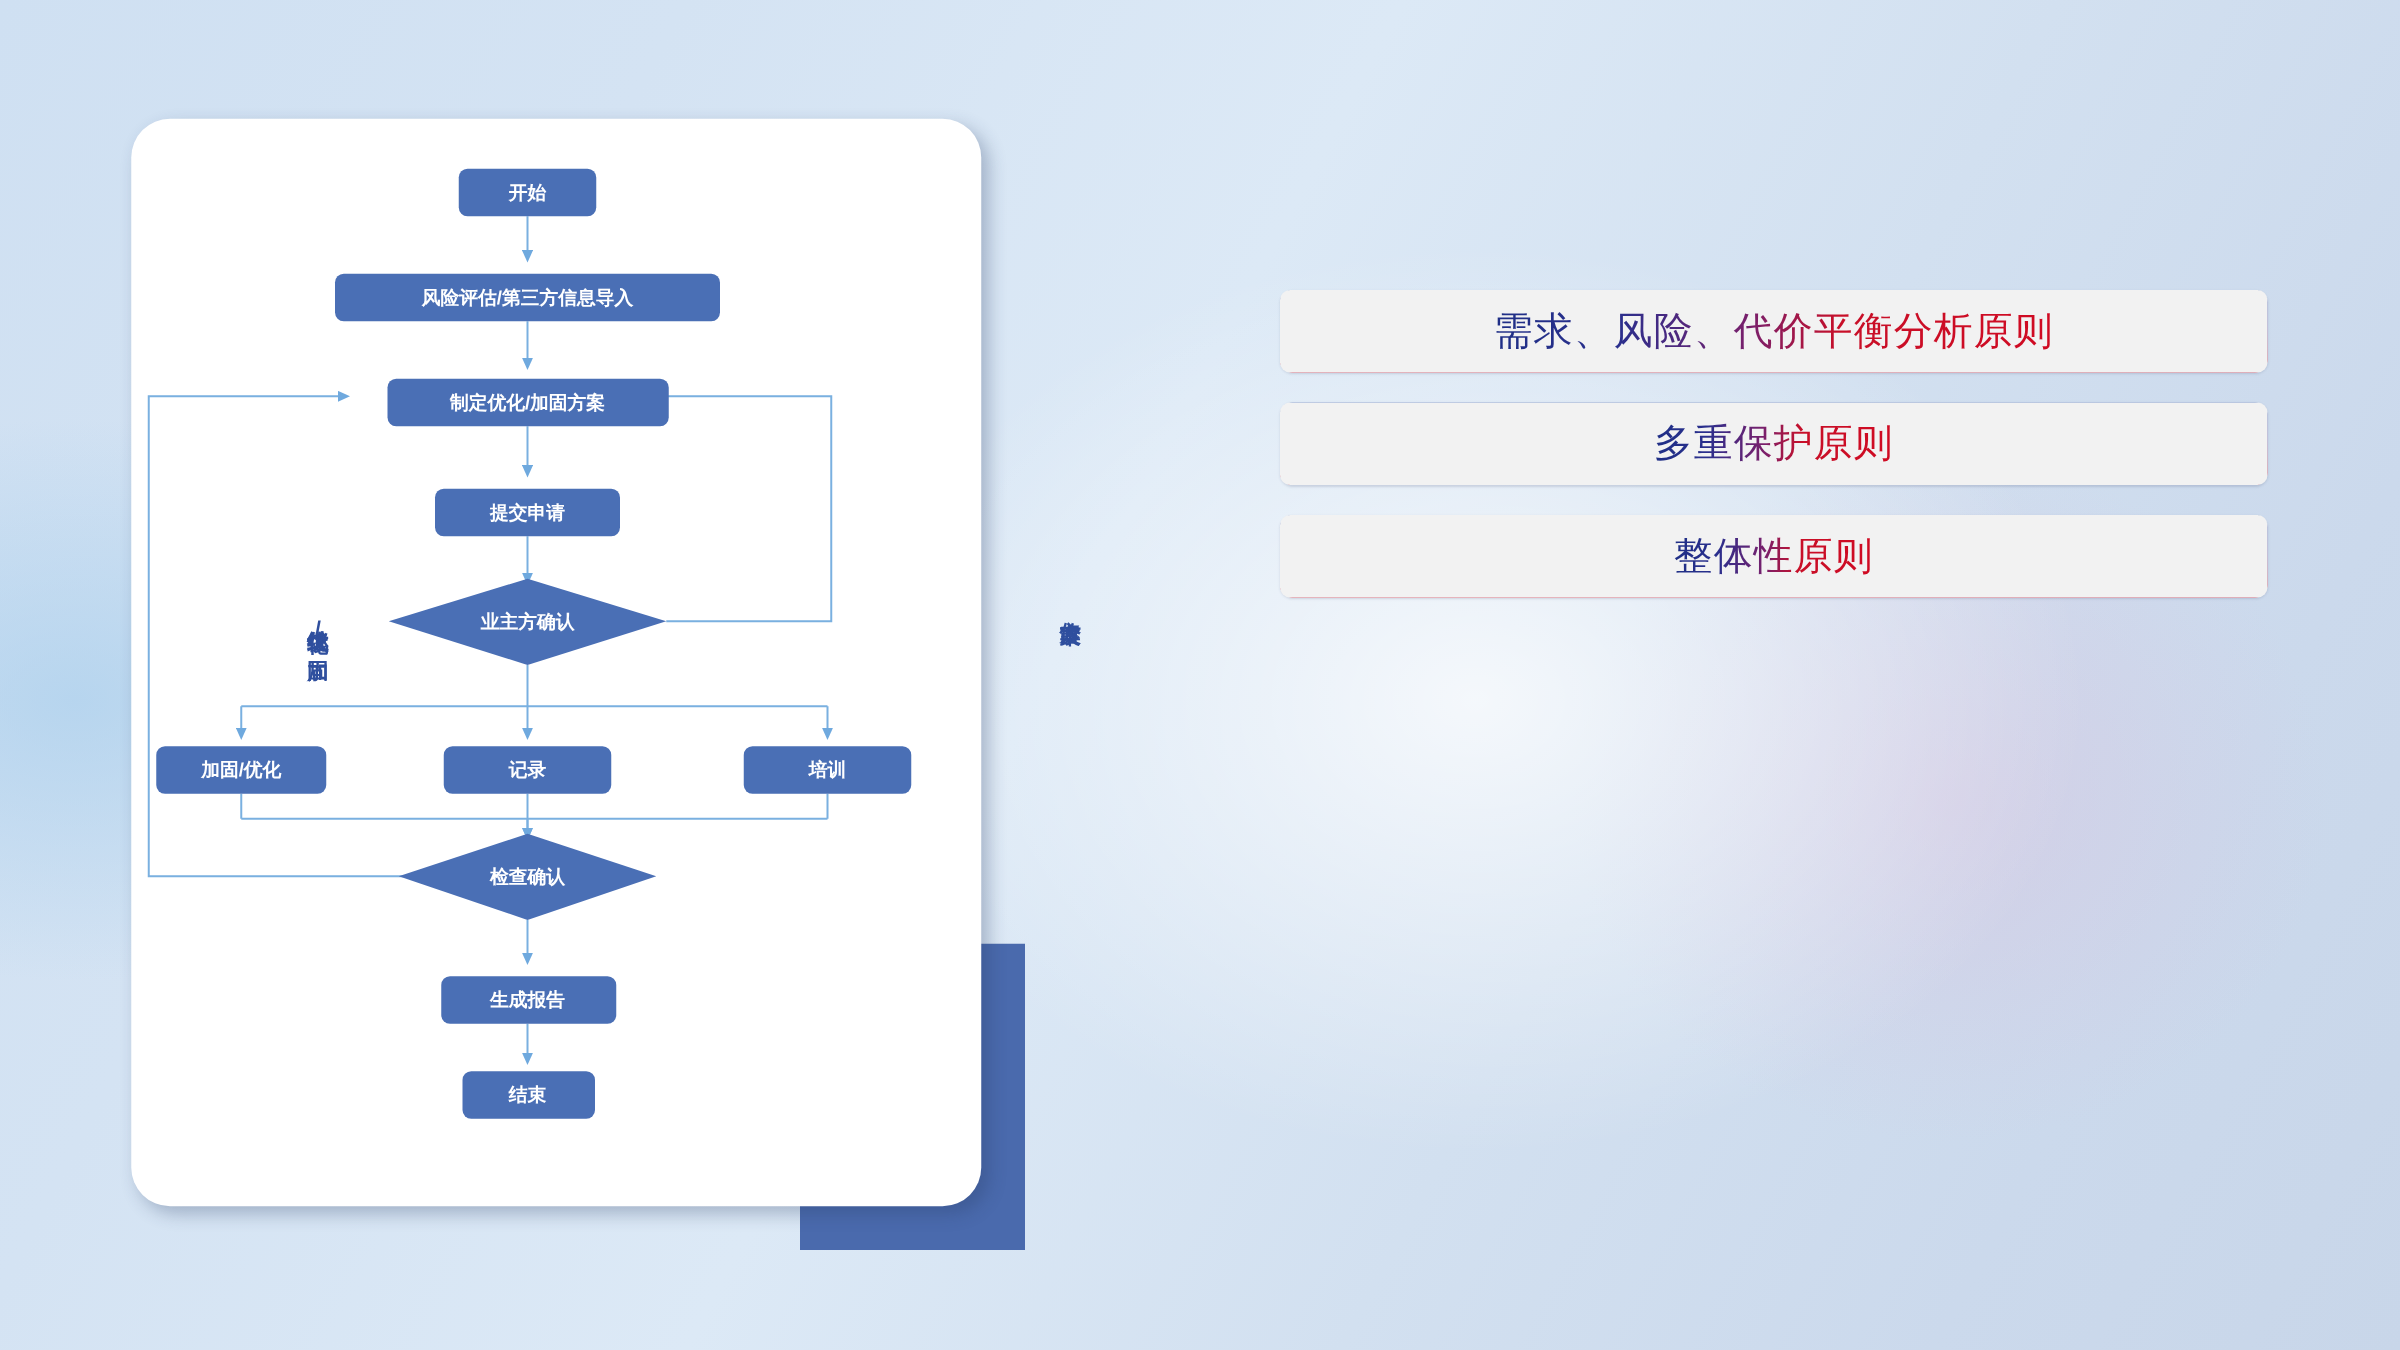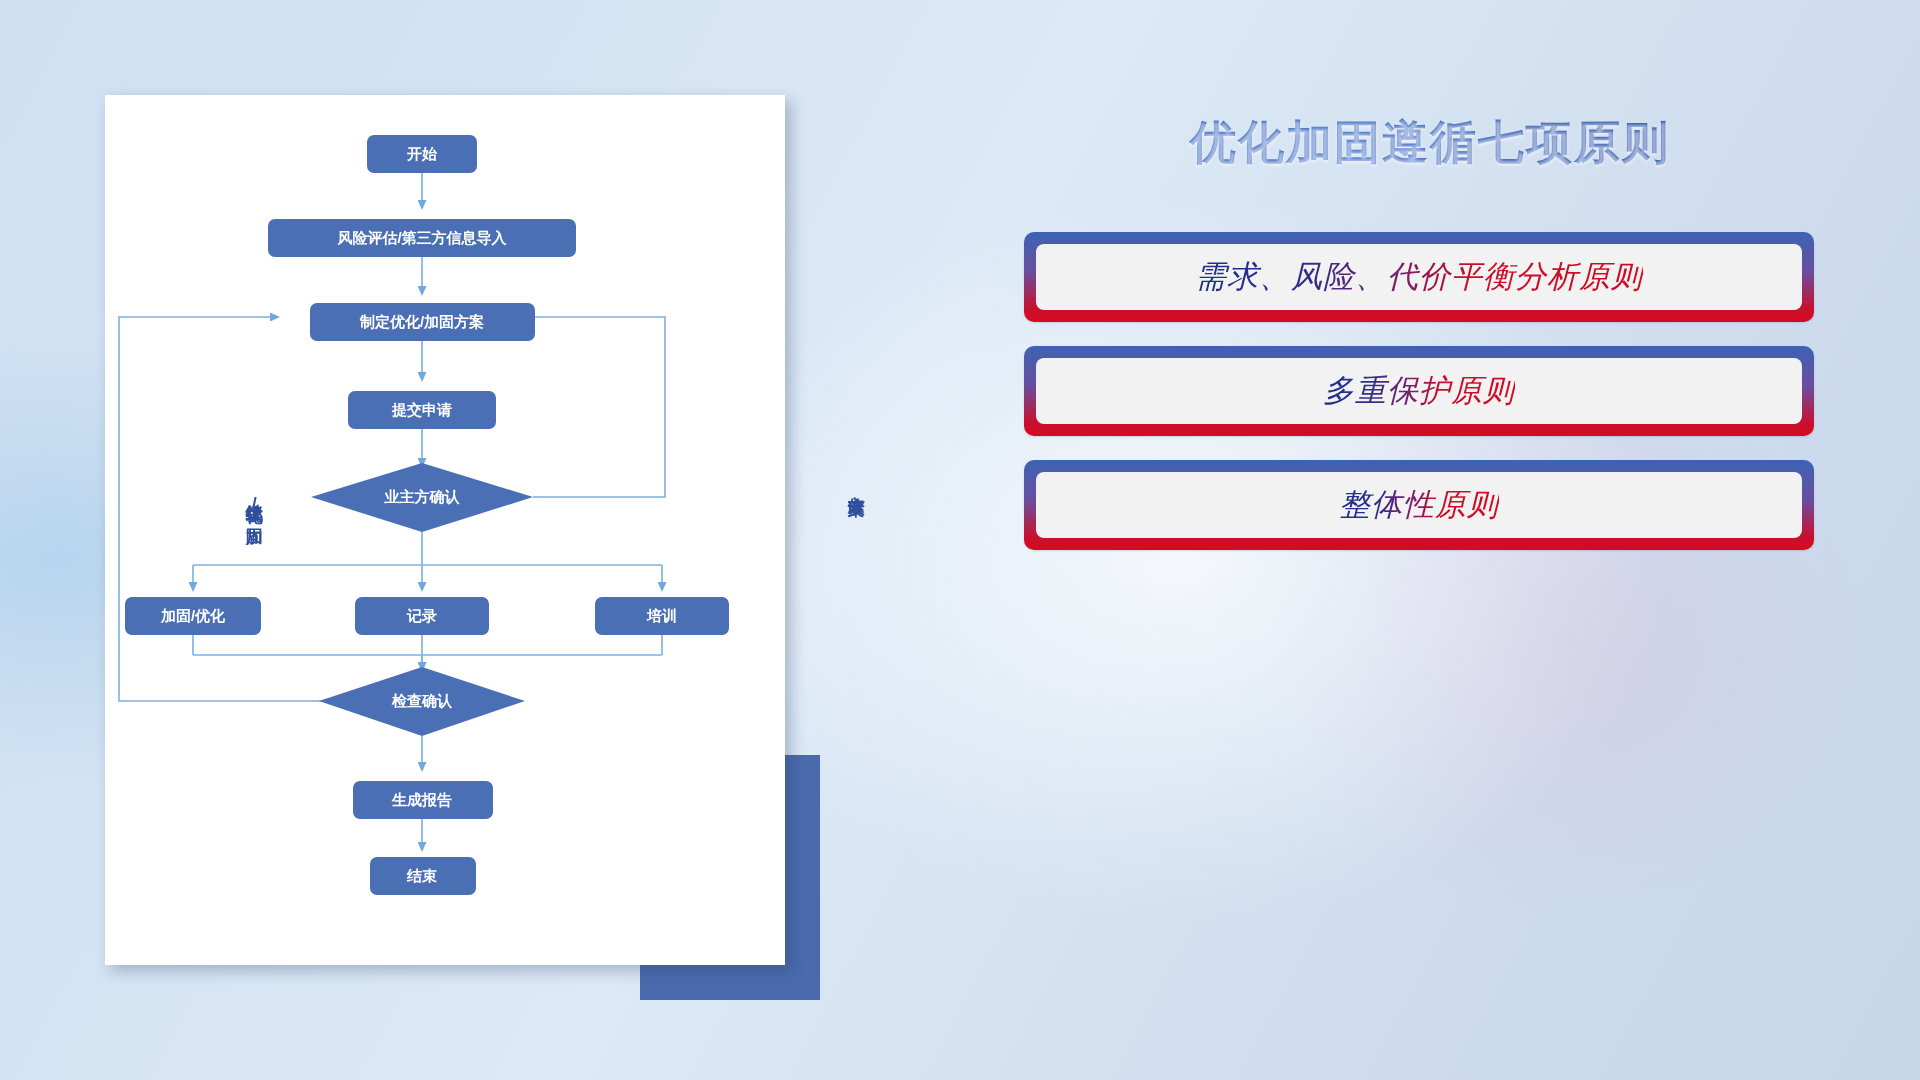--- a/index.html
+++ b/index.html
@@ -24,20 +24,21 @@
     left: 640px; top: 755px;
     width: 180px; height: 245px;
     background: #4a6aad;
   }
   #flow-card {
     position: absolute;
     left: 105px; top: 95px;
     width: 680px; height: 870px;
     background: #ffffff;
     box-shadow: 6px 6px 14px rgba(40,60,100,0.30);
+    border-radius: 31px;
   }
   #flow-svg { position: absolute; left: 0; top: 0; }
 
   .vlabel {
     position: absolute;
     writing-mode: vertical-rl;
     text-orientation: upright;
     font-size: 17px;
     font-weight: 700;
     color: #2f4f9e;
@@ -66,24 +67,23 @@
   #principles-list {
     position: absolute;
     left: 1024px; top: 232px;
     width: 790px;
   }
   .principle {
     position: relative;
     height: 66px;
     margin-bottom: 24px;
     border-radius: 10px;
-    padding: 12px;
+    padding: 0;
     background: linear-gradient(180deg, #3c63b4 0%, #6a4d9e 45%, #c8102e 85%, #d60a20 100%);
     box-shadow: 0 1px 2px rgba(60,70,110,0.18);
-    font-style: italic;
   }
   .principle-inner {
     height: 100%;
     border-radius: 8px;
     background: #f2f2f2;
     display: flex;
     align-items: center;
     justify-content: center;
   }
   .principle-text {
@@ -184,21 +184,20 @@
         <rect x="265" y="762" width="106" height="38" rx="7" fill="#4a6fb5"></rect>
         <text x="317" y="786">结束</text>
       </g>
     </svg>
 
     <div class="vlabel" id="vlabel-left">继续优化/加固</div>
 
     <div class="vlabel" id="vlabel-right">方案修改</div>
   </div>
 
-  <div id="principles-title">优化加固遵循七项原则</div>
 
   <div id="principles-list">
 
     <div class="principle">
       <div class="principle-inner">
         <span class="principle-text">需求、风险、代价平衡分析原则</span>
       </div>
     </div>
 
 

